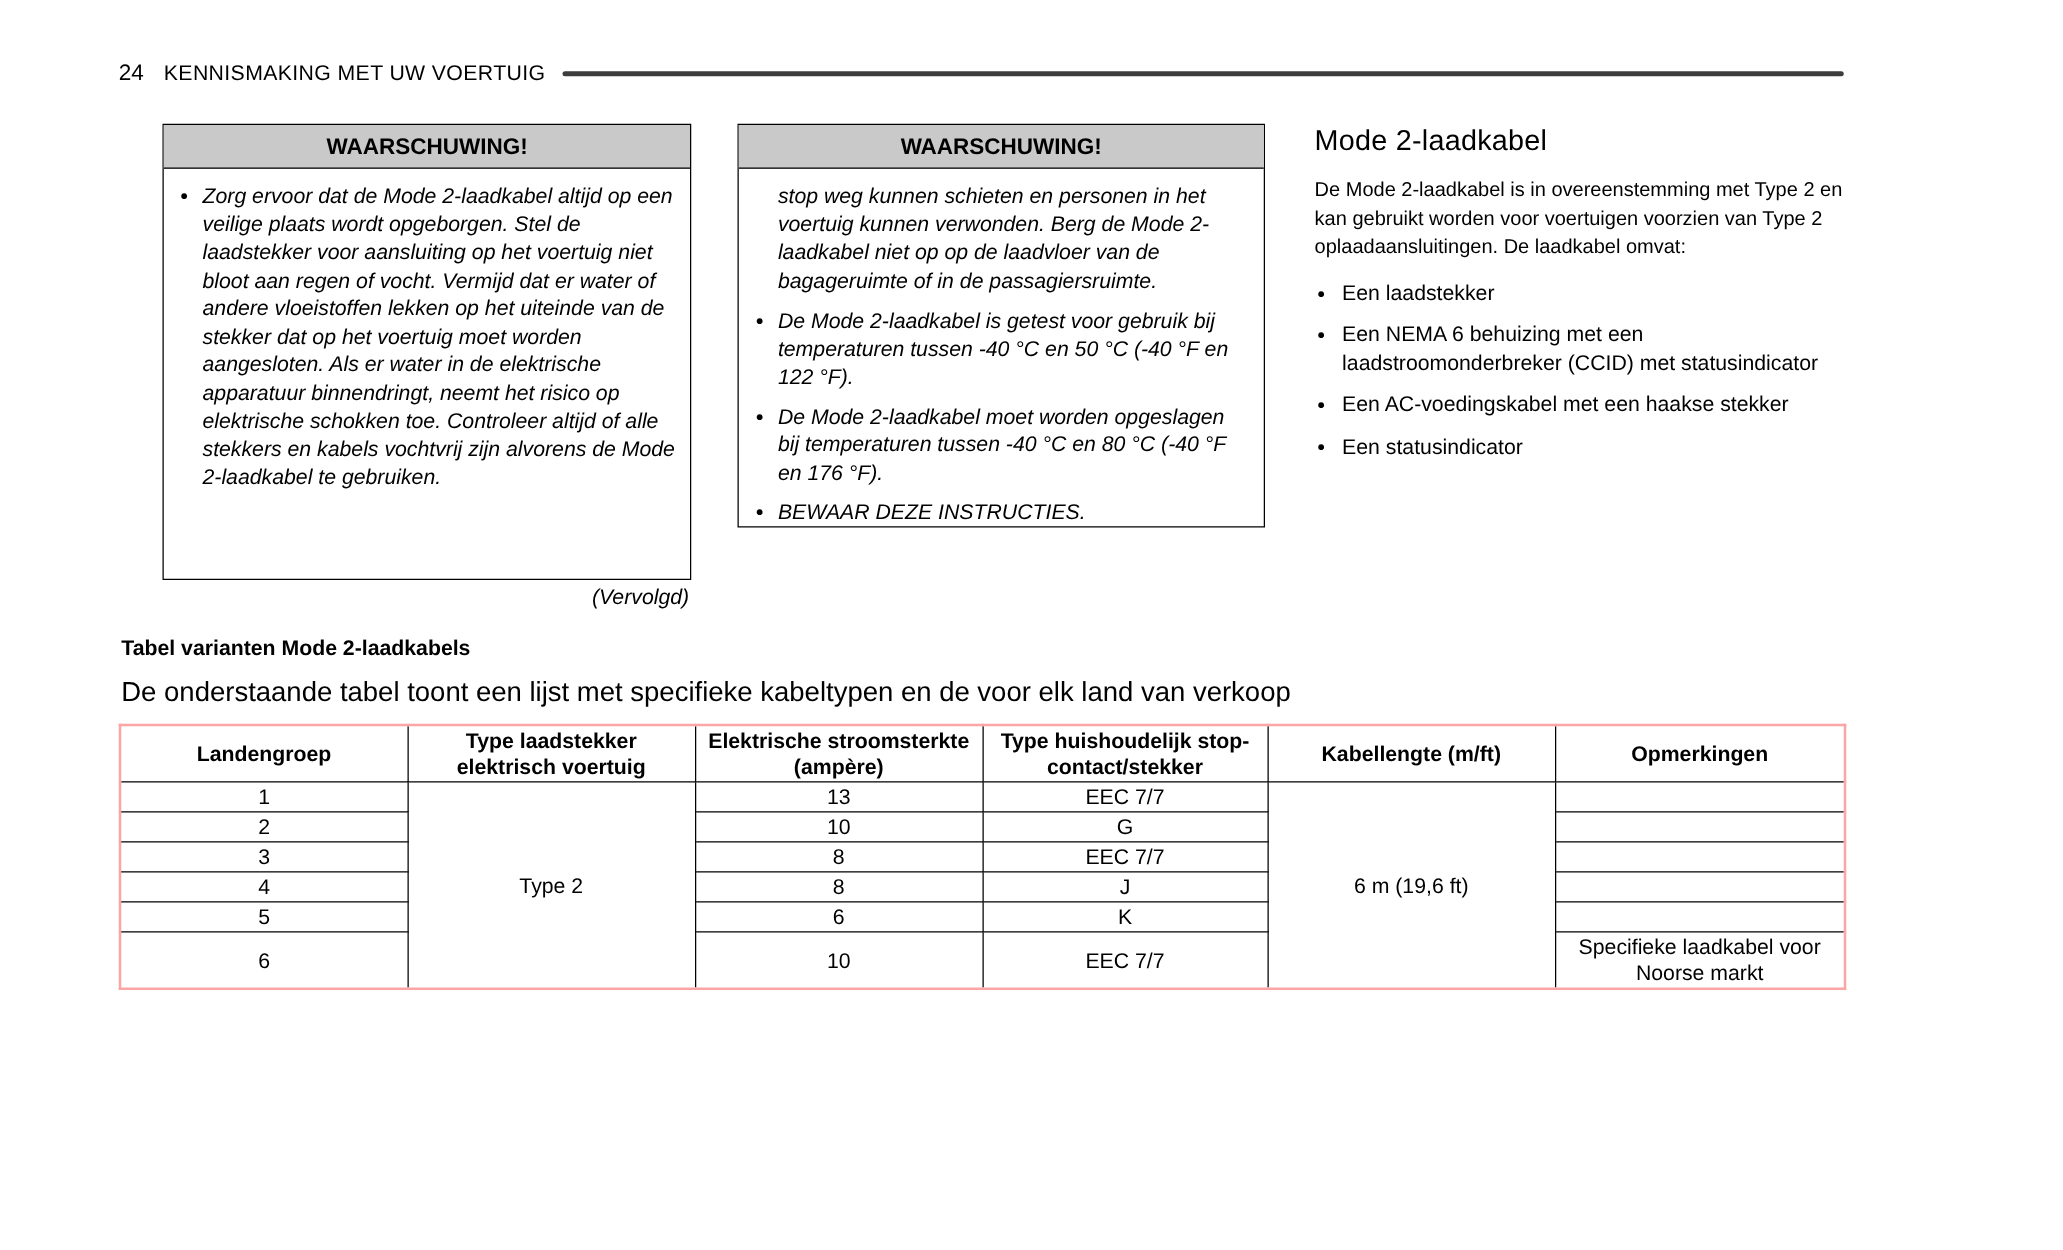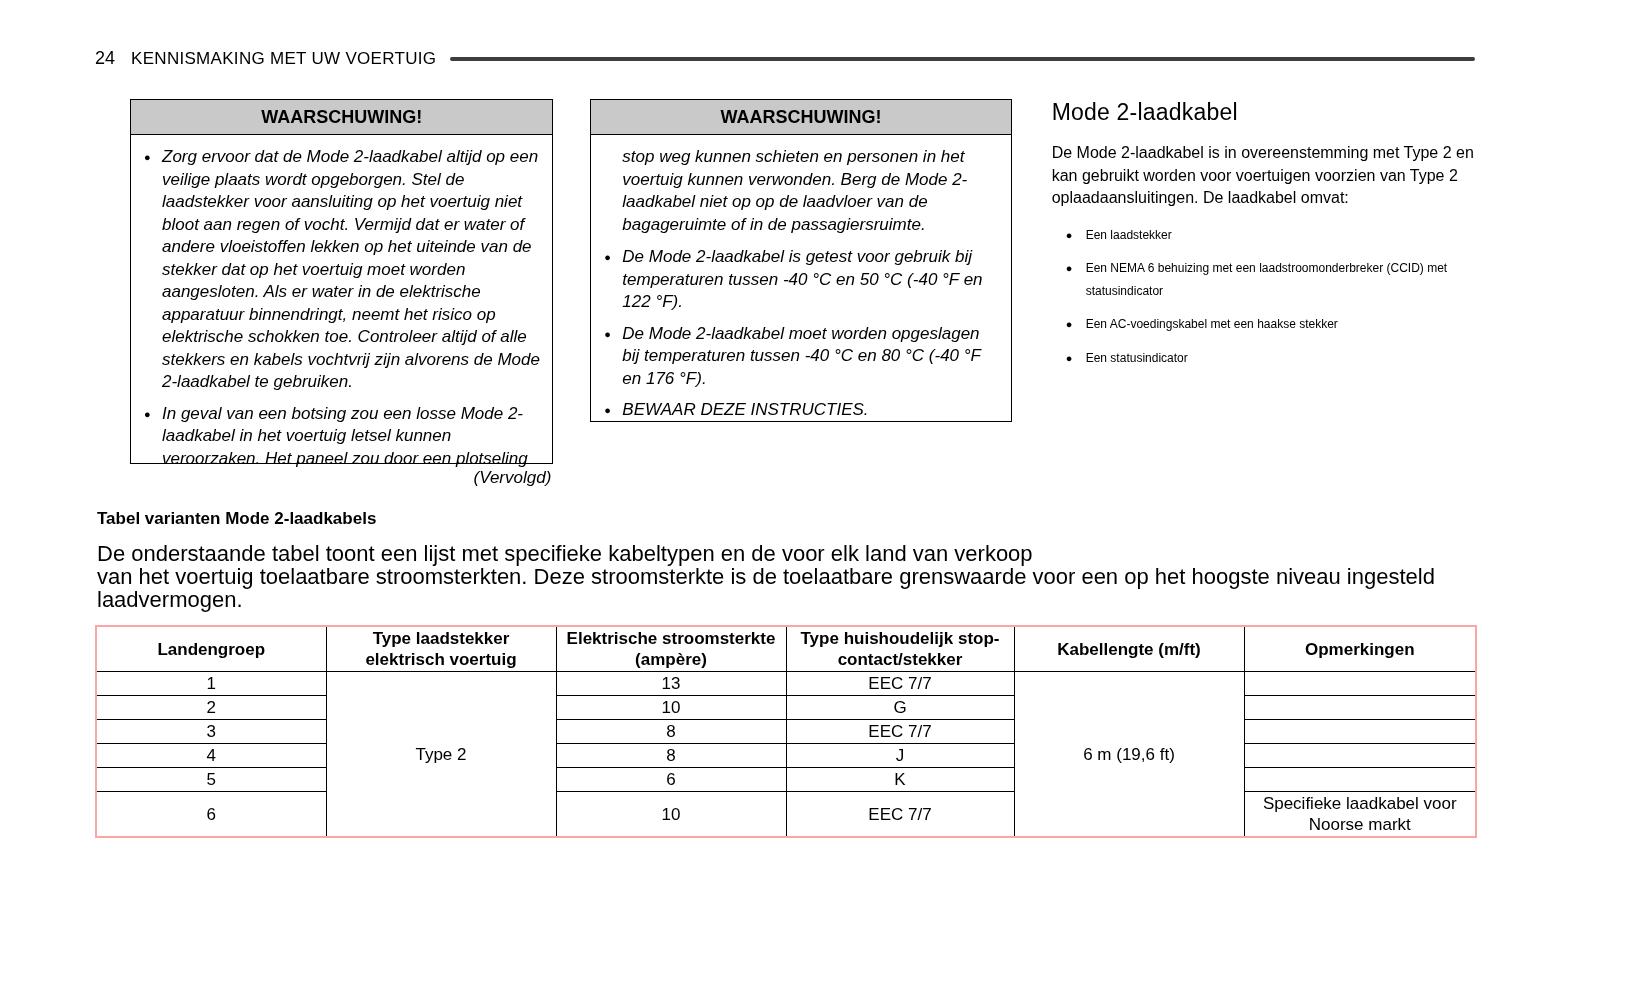--- a/index.html
+++ b/index.html
@@ -91,21 +91,21 @@
     font-size: 23px;
     font-weight: normal;
     margin: 0 0 16px 0;
     letter-spacing: 0.2px;
   }
   .mode2-intro {
     font-size: 16px;
     line-height: 22.5px;
     margin-bottom: 14px;
   }
-  ul.feature-list { margin: 12px; padding: 0; list-style: none; font-size: 12px; line-height: 22.5px; }
+  ul.feature-list { margin: 0; padding: 0; list-style: none; font-size: 17px; line-height: 22.5px; }
   ul.feature-list li {
     position: relative;
     padding-left: 22px;
     margin-bottom: 11px;
   }
   ul.feature-list li::before {
     content: "●";
     position: absolute;
     left: 2px;
     top: 0;
@@ -160,21 +160,20 @@
     </div>
 
     <div class="content-row">
 
       <div class="col1">
         <div class="warnbox" id="warnbox-1">
           <div class="warnbox-title">WAARSCHUWING!</div>
           <div class="warnbox-body">
             <ul class="blist">
               <li>Zorg ervoor dat de Mode 2-laadkabel altijd op een veilige plaats wordt opgeborgen. Stel de laadstekker voor aansluiting op het voertuig niet bloot aan regen of vocht. Vermijd dat er water of andere vloeistoffen lekken op het uiteinde van de stekker dat op het voertuig moet worden aangesloten. Als er water in de elektrische apparatuur binnendringt, neemt het risico op elektrische schokken toe. Controleer altijd of alle stekkers en kabels vochtvrij zijn alvorens de Mode 2-laadkabel te gebruiken.</li>
-              <li>In geval van een botsing zou een losse Mode 2-laadkabel in het voertuig letsel kunnen veroorzaken. Het paneel zou door een plotseling</li>
             </ul>
           </div>
         </div>
         <div class="continued">(Vervolgd)</div>
       </div>
 
       <div class="col2">
         <div class="warnbox" id="warnbox-2">
           <div class="warnbox-title">WAARSCHUWING!</div>
           <div class="warnbox-body">
@@ -196,21 +195,20 @@
           <li>Een NEMA 6 behuizing met een laadstroomonderbreker (CCID) met statusindicator</li>
           <li>Een AC-voedingskabel met een haakse stekker</li>
           <li>Een statusindicator</li>
         </ul>
       </div>
     </div>
 
     <div class="table-heading">Tabel varianten Mode 2-laadkabels</div>
     <div class="table-intro">
       <div>De onderstaande tabel toont een lijst met specifieke kabeltypen en de voor elk land van verkoop</div>
-      <div>van het voertuig toelaatbare stroomsterkten. Deze stroomsterkte is de toelaatbare grenswaarde voor een op het hoogste niveau ingesteld laadvermogen.</div>
     </div>
 
     <table class="variants">
       <colgroup>
         <col style="width:230px">
           <col style="width:230px">
           <col style="width:230px">
         <col style="width:228px">
           <col style="width:230px">
           <col style="width:232px">

